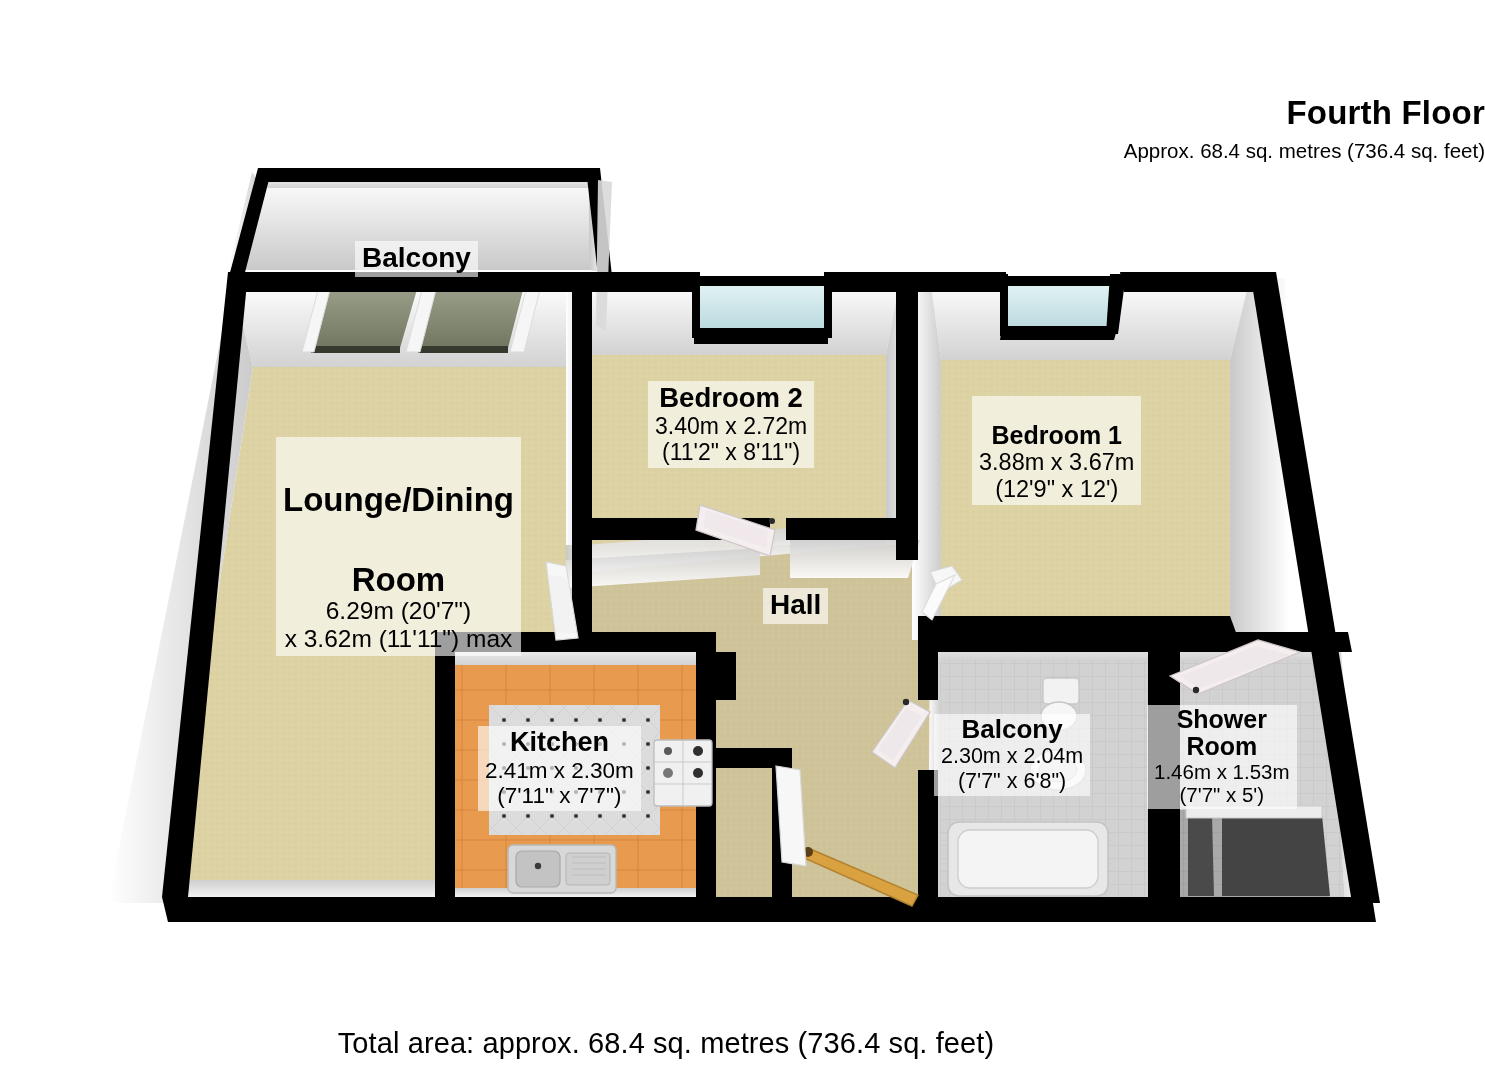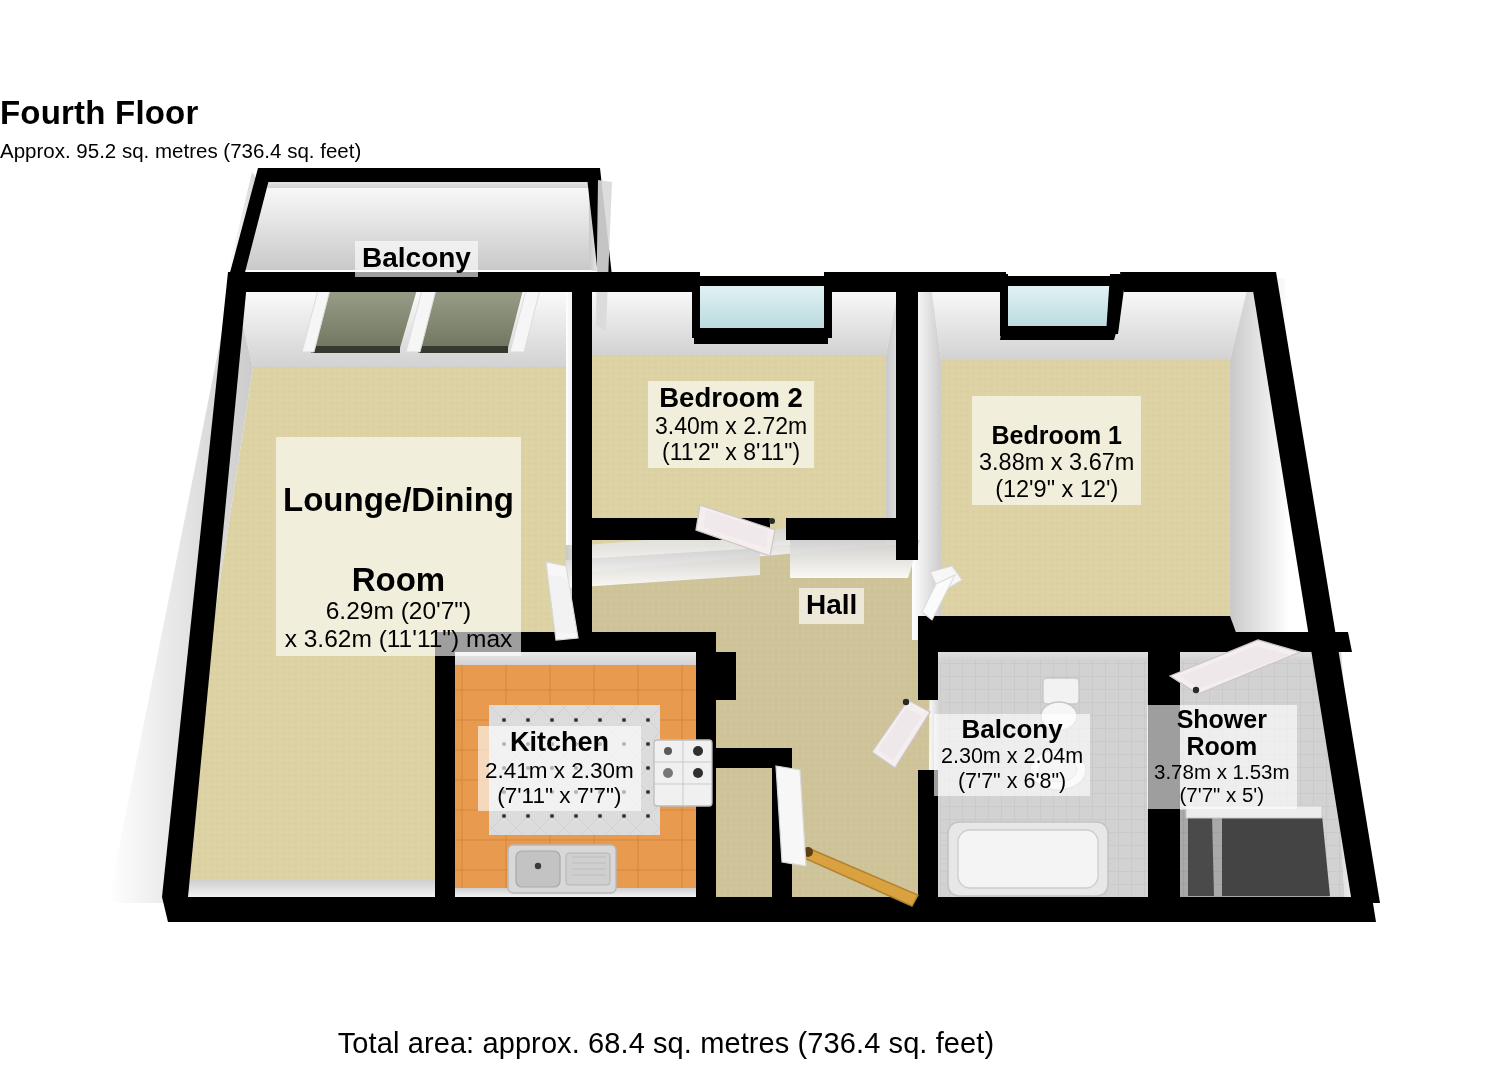--- a/index.html
+++ b/index.html
@@ -7,21 +7,21 @@
   body{
     width:1485px;height:1080px;
     background:#ffffff;
     font-family:"Liberation Sans","DejaVu Sans",sans-serif;
     overflow:hidden;
     position:relative;
   }
   #stage{position:absolute;left:0;top:0;width:1485px;height:1080px;}
 
   
-  .hdr{position:absolute;left:0;top:0;width:1485px;text-align:left;}
+  .hdr{position:absolute;left:0;top:0;width:1485px;text-align:right;}
   .hdr .title{
     font-size:33px;font-weight:bold;color:#000;
     letter-spacing:.2px;margin-top:95px;line-height:1.1;
   }
   .hdr .sub{
     font-size:20.5px;color:#000;margin-top:9px;line-height:1.1;
   }
 
   
   .footer{
@@ -48,40 +48,40 @@
 
   .lbl-lounge{left:276px;top:437px;font-size:24.5px;}
   .lbl-lounge .n{font-size:33px;line-height:1.08;margin-top:44px;}
 
   .lbl-bed2{left:648px;top:381px;font-size:23px;}
   .lbl-bed2 .n{font-size:27.5px;}
 
   .lbl-bed1{left:972px;top:396px;font-size:23.5px;}
   .lbl-bed1 .n{font-size:25px;margin-top:24px;}
 
-  .lbl-hall{left:799px;top:588px;font-size:28px;}
+  .lbl-hall{left:763px;top:588px;font-size:28px;}
   .lbl-hall .n{font-size:28px;}
 
   .lbl-kitchen{left:478px;top:726px;font-size:22.5px;}
   .lbl-kitchen .n{font-size:27px;}
 
   .lbl-bath{left:934px;top:714px;font-size:21.5px;}
   .lbl-bath .n{font-size:26px;}
 
   .lbl-shower{left:1147px;top:705px;font-size:20.5px;}
   .lbl-shower .n{font-size:25px;line-height:1.07;}
 </style>
 </head>
 <body>
 
 <div id="stage">
 
   <div class="hdr">
     <div class="title">Fourth Floor</div>
-    <div class="sub">Approx. 95.2 sq. metres (736.4 sq. feet)</div>
+    <div class="sub">Approx. 68.4 sq. metres (736.4 sq. feet)</div>
   </div>
 
   <svg id="plan" viewBox="0 0 1485 1080">
     <defs>
 
       <pattern id="pBeige" width="6" height="6" patternUnits="userSpaceOnUse">
         <rect width="6" height="6" fill="#ddd2a4"></rect>
         <circle cx="1.5" cy="1.5" r=".7" fill="#d3c795" opacity=".75"></circle>
         <circle cx="4.3" cy="4" r=".6" fill="#e6dcb4" opacity=".8"></circle>
       </pattern>
@@ -412,19 +412,19 @@
 
   <div class="lbl lbl-bath">
     <span class="n">Balcony</span>
     <span class="d">2.30m x 2.04m</span>
     <span class="d">(7'7" x 6'8")</span>
   </div>
 
   <div class="lbl lbl-shower">
     <span class="n">Shower</span>
     <span class="n">Room</span>
-    <span class="d">3.78m x 1.53m</span>
+    <span class="d">1.46m x 1.53m</span>
     <span class="d">(7'7" x 5')</span>
   </div>
 
   <div class="footer">Total area: approx. 68.4 sq. metres (736.4 sq. feet)</div>
 
 </div>
 
 </body></html>

